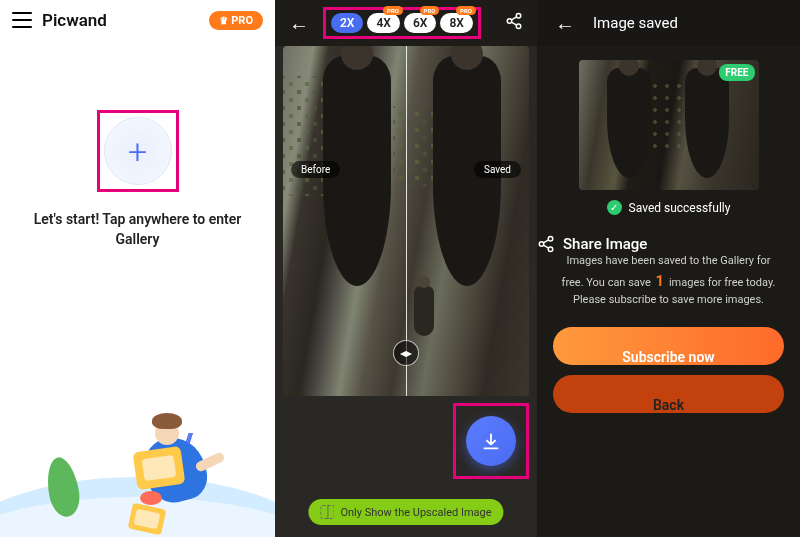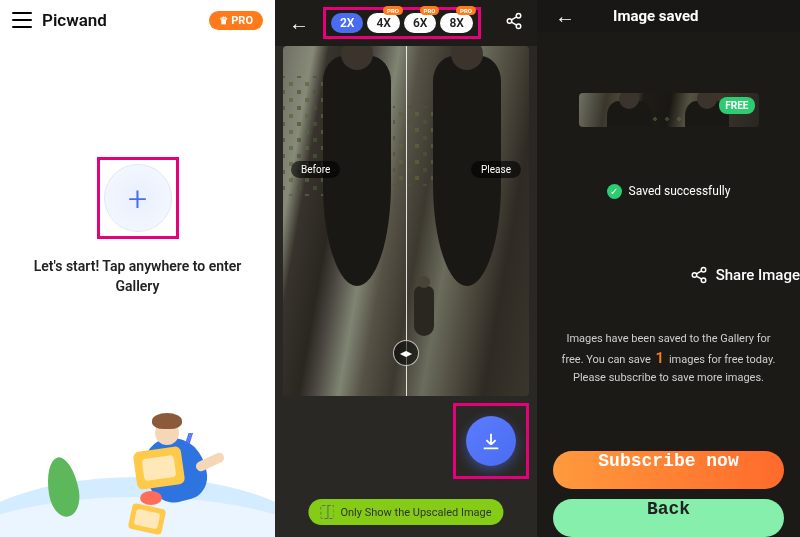--- a/index.html
+++ b/index.html
@@ -16,21 +16,20 @@
     height: 537px;
     background: #fff;
     display: flex;
     position: relative;
     overflow: hidden;
   }
   .panel {
     position: relative;
     height: 100%;
     overflow: hidden;
-    gap: 47px;
   }
   
   .panel1 { width: 275px; background: #fff; display: flex; flex-direction: column; }
   .p1-header {
     display: flex; align-items: center; justify-content: space-between;
     padding: 10px 12px;
   }
   .p1-header-left { display: flex; align-items: center; gap: 10px; }
   .hamburger {
     width: 20px; height: 16px; display: flex; flex-direction: column; justify-content: space-between;
@@ -178,21 +177,21 @@
   }
   .only-show .cmp-icon { width: 14px; height: 14px; border: 1px dashed #666; border-radius: 2px; position: relative;}
   .only-show .cmp-icon::after{content:"";position:absolute;top:-1px;bottom:-1px;left:50%;width:1px;background:#666;}
 
   
   .panel3 { flex: 1; background: #1c1a17; position: relative; display: flex; flex-direction: column; }
   .p3-header {
     height: 46px; display: flex; align-items: center; gap: 14px;
     padding: 0 14px; color: #fff; background: rgba(20,18,15,.3);
   }
-  .p3-title { font-size: 15px; font-weight: 700; margin-left: 20px; }
+  .p3-title { font-size: 15px; font-weight: 400; }
   .thumb-wrap {
     margin: 14px auto 0; width: 180px; height: 130px; position: relative;
     background:
      linear-gradient(100deg,
        #6f7064 0%, #3a362c 15%, #58553f 28%,
        #1f1c17 35%, #1a1814 50%,
        #565242 60%, #3a362c 75%, #2a2620 100%);
     border-radius: 4px;
     overflow: hidden;
   }
@@ -208,39 +207,39 @@
   }
   .saved-row {
     display: flex; align-items: center; justify-content: center; gap: 7px;
     margin-top: 10px; color: #fff; font-size: 12px;
   }
   .check-circle {
     width: 15px; height: 15px; border-radius: 50%; background: #2ecc71;
     display: flex; align-items: center; justify-content: center; font-size: 10px;
   }
   .share-row {
-    display: flex; align-items: center; justify-content: flex-end; gap: 8px;
+    display: flex; align-items: center; justify-content: flex-start; gap: 8px;
     margin-top: 20px; color: #fff; font-size: 15px; font-weight: 500;
   }
   .info-text {
     color: #cfcfcf; font-size: 11px; text-align: center;
     line-height: 1.5; padding: 0 18px;
   }
   .info-text .highlight { color: #ff7a1a; font-size: 15px; font-weight: 600; padding: 0 2px;}
   .btn-stack {
     margin-top: 18px; display: flex; flex-direction: column; gap: 10px; padding: 0 16px;
   }
   .pill-btn {
-    height: 38px; border-radius: 19px; display: flex; align-items: flex-start;
-    justify-content: center; font-size: 18px; font-weight: 600; font-family: Liberation Mono, monospace;
+    height: 38px; border-radius: 19px; display: flex; align-items: flex-end;
+    justify-content: center; font-size: 14px; font-weight: 600;
   }
   .pill-subscribe {
     background: linear-gradient(90deg, #ff9a3d, #ff6a2b); color: #fff;
   }
-  .pill-white { background: #86efac; color: #222; }
+  .pill-white { background: #c2410c; color: #222; }
 </style>
 </head>
 <body>
 
 <div class="container">
 
   <div class="panel panel1">
     <div class="p1-header">
       <div class="p1-header-left">
         <div class="hamburger">
@@ -311,21 +310,21 @@
         <svg width="18" height="18" viewBox="0 0 24 24" fill="none" stroke="#fff" stroke-width="2">
           <circle cx="18" cy="5" r="3"></circle>
             <circle cx="6" cy="12" r="3"></circle>
             <circle cx="18" cy="19" r="3"></circle>
           <line x1="8.5" y1="10.5" x2="15.5" y2="6.5"></line>
             <line x1="8.5" y1="13.5" x2="15.5" y2="17.5"></line>
         </svg>
       </div>
     </div>
     <div class="before-label">Before</div>
-    <div class="after-label">Please</div>
+    <div class="after-label">Saved</div>
     <div class="divider-line"></div>
     <div class="divider-handle">◂▸</div>
     <div class="download-wrap">
       <div class="download-btn">
         <svg viewBox="0 0 24 24" fill="none" stroke-width="2">
           <path d="M12 4v12m0 0l-5-5m5 5l5-5M4 20h16"></path>
         </svg>
       </div>
     </div>
     <div class="only-show">

